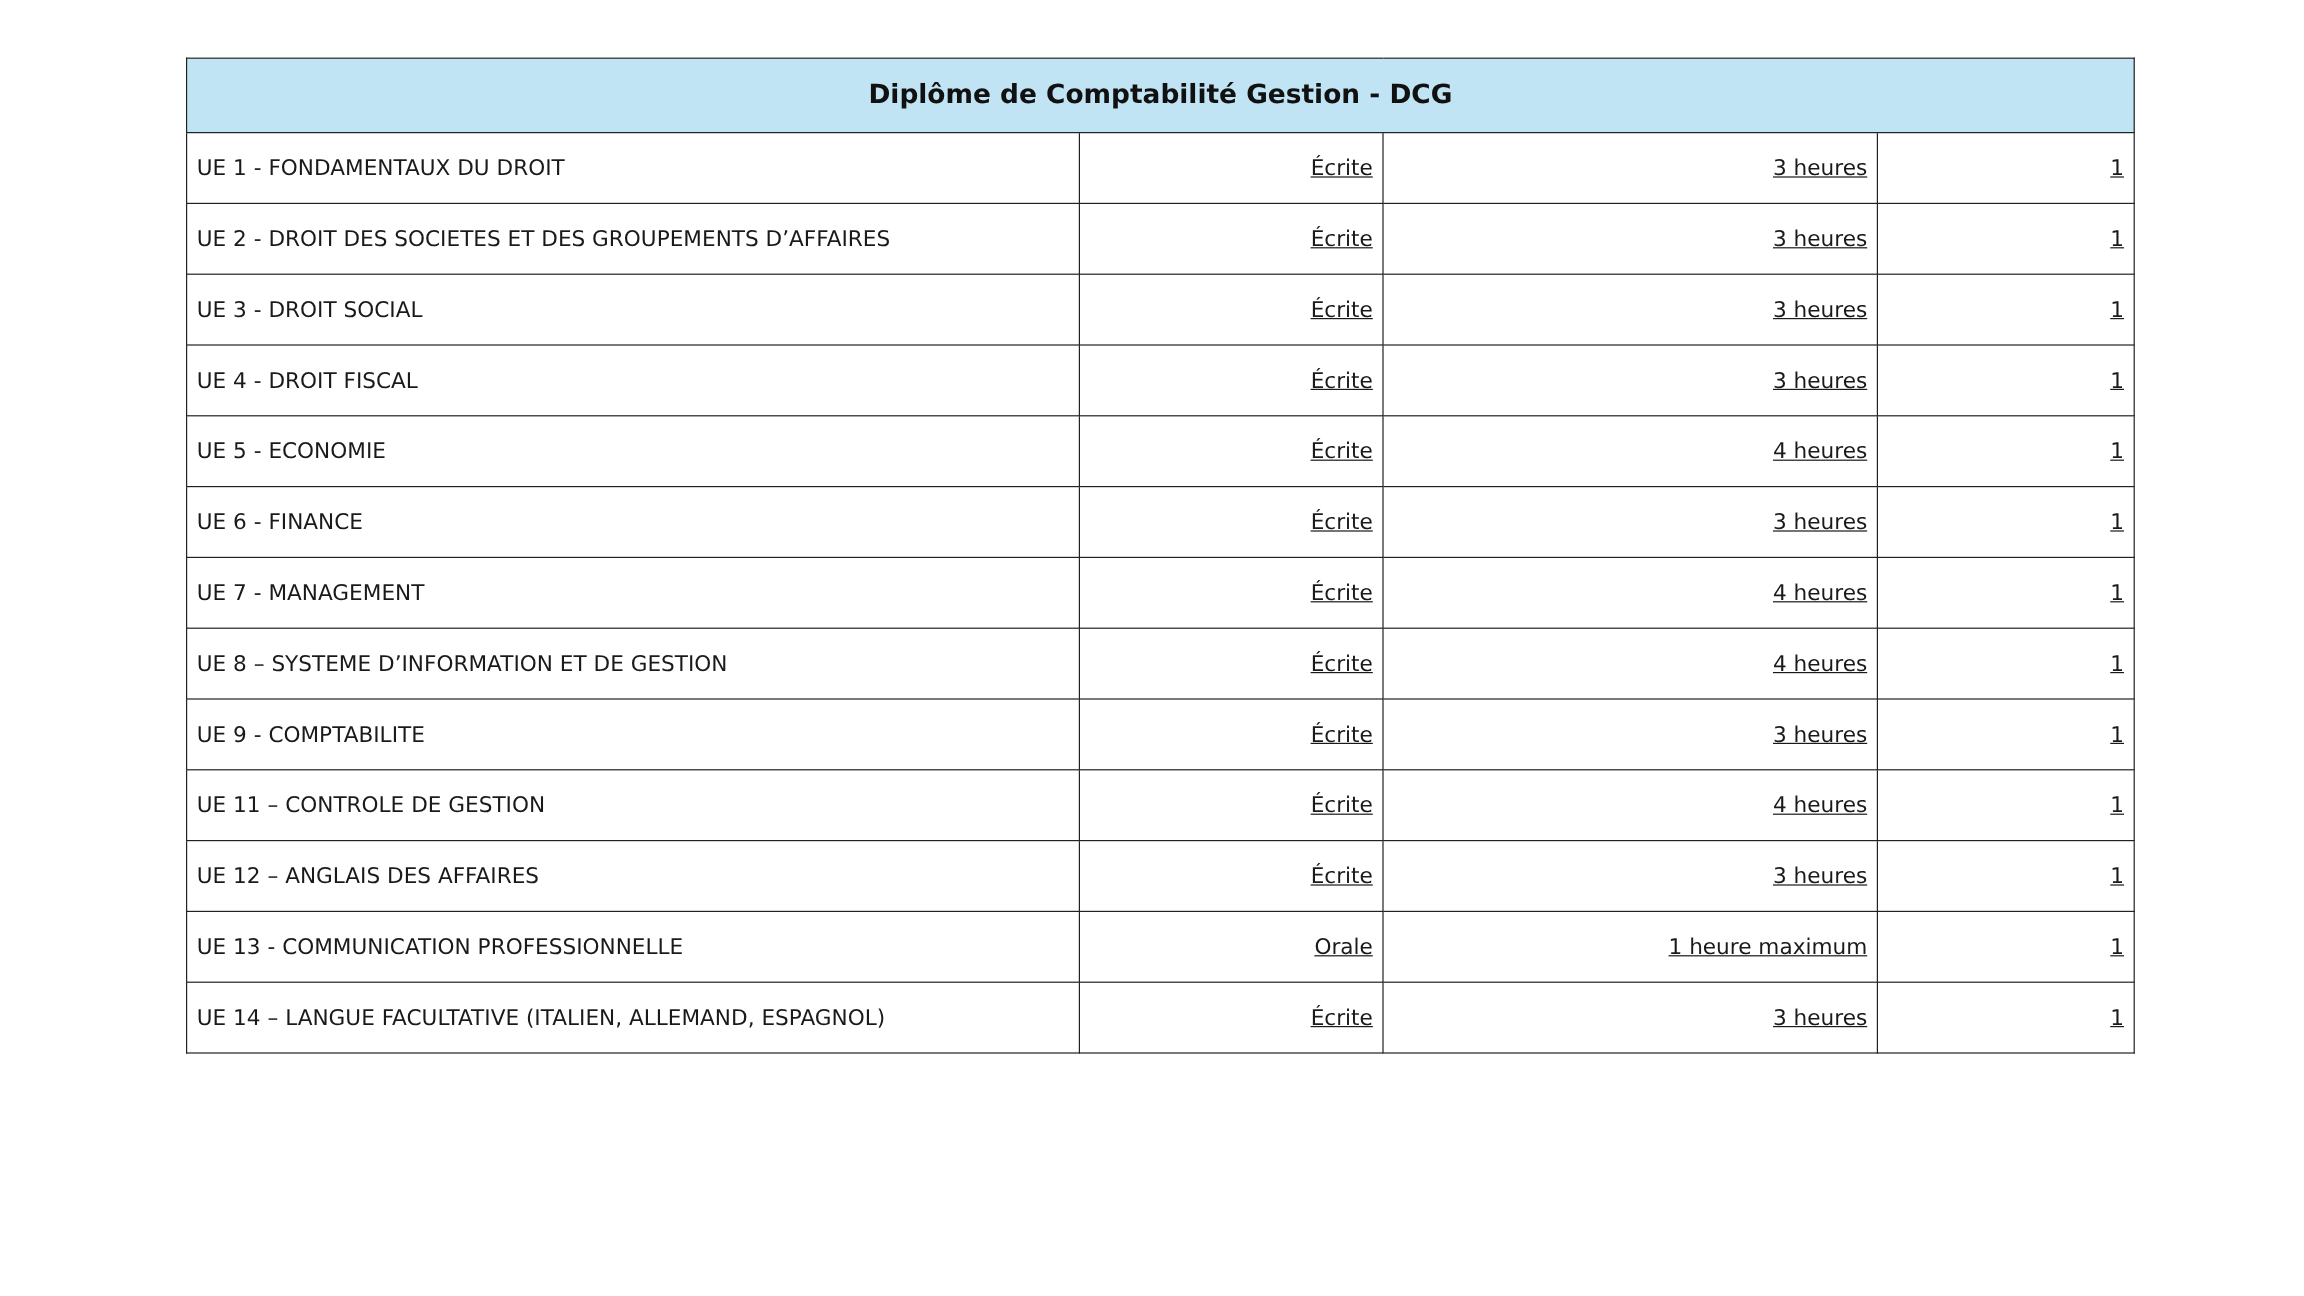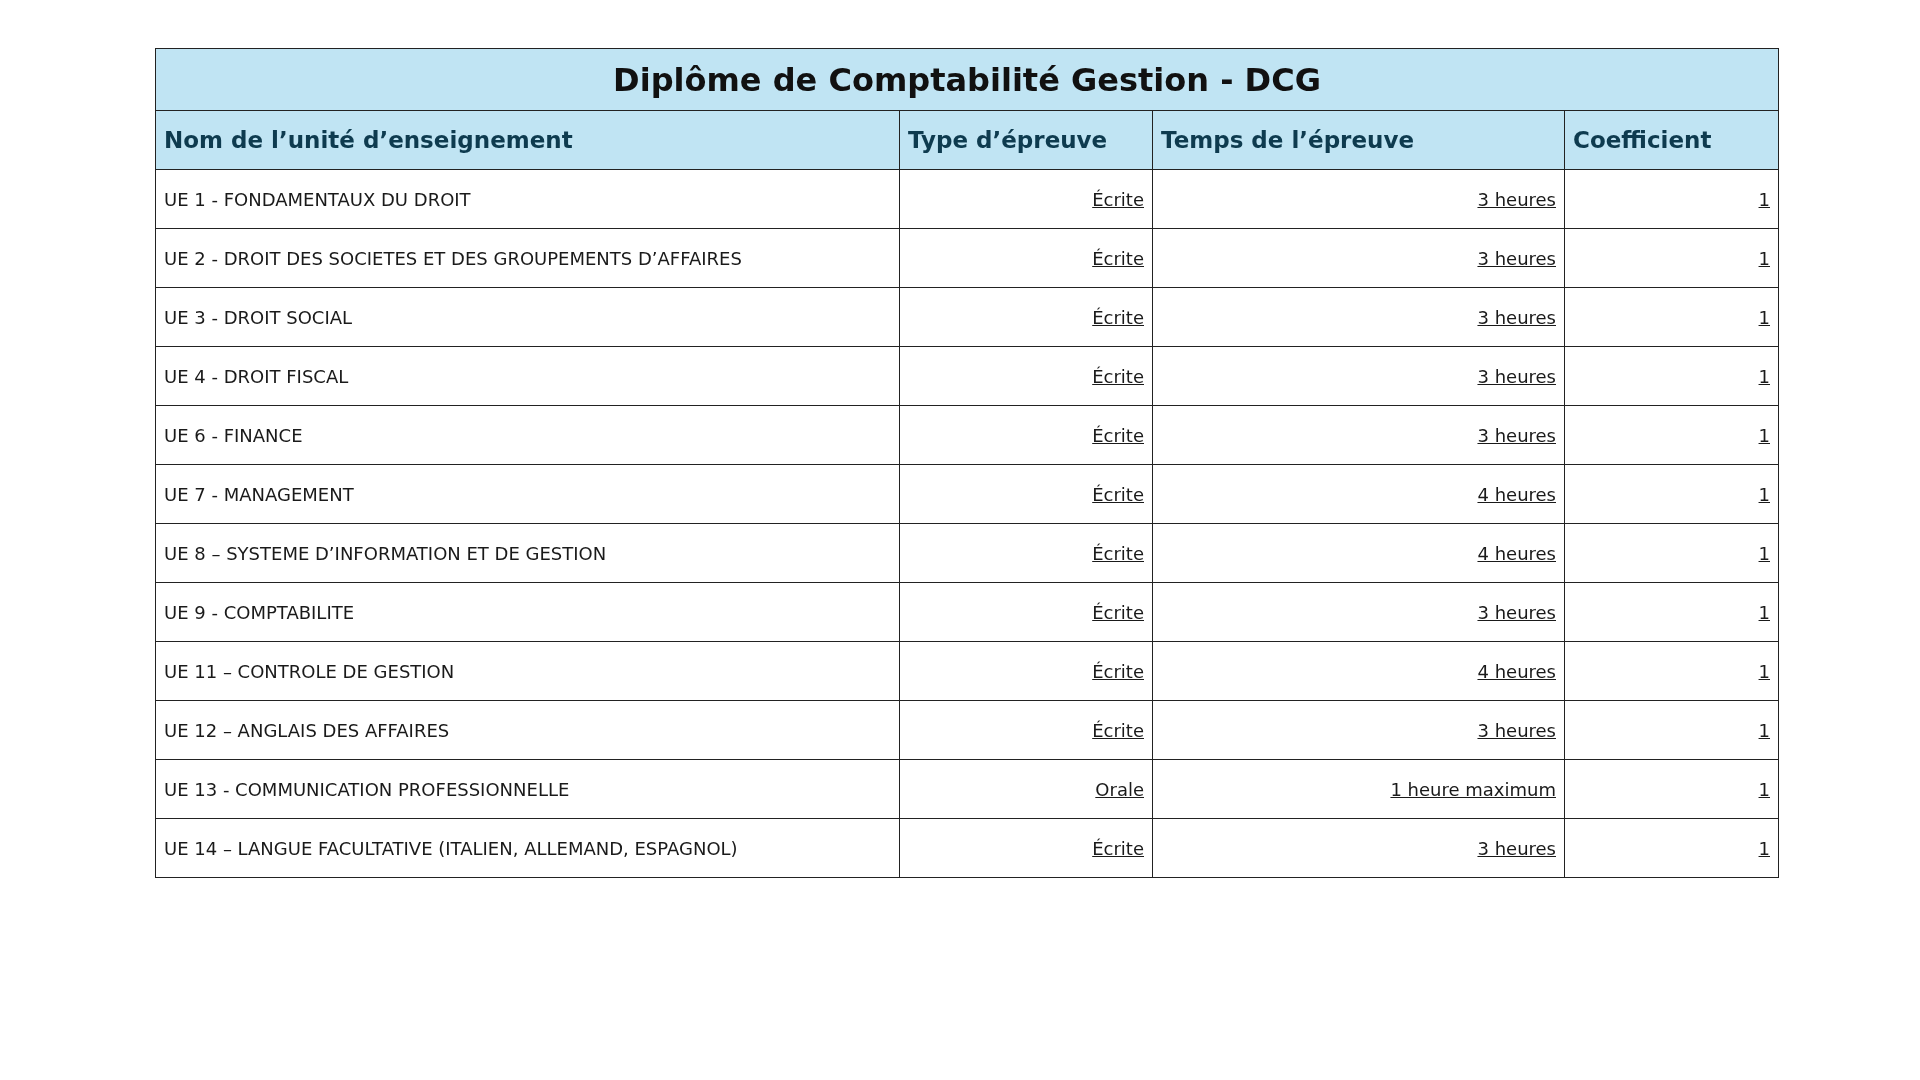--- a/index.html
+++ b/index.html
@@ -1,45 +1,39 @@
 <!DOCTYPE html>
 <html><head>
 <meta charset="utf-8">
 <style>
   html, body { margin: 0; padding: 0; background: #ffffff; }
   body { width: 1920px; height: 1080px; position: relative; overflow: hidden;
          font-family: "DejaVu Sans", "Liberation Sans", sans-serif; }
   table { position: absolute; left: 155px; top: 48px; width: 1623px;
           border-collapse: collapse; table-layout: fixed; }
   td, th { border: 1.5px solid #222; height: 59px; padding: 0 8px; box-sizing: border-box; }
-  .title-row th { background: #c0e4f3; font-size: 32px; font-weight: bold; color: #111; text-align: center; height: 62px; }
+  .title-row th { background: #c0e4f3; font-size: 22px; font-weight: bold; color: #111; text-align: center; height: 62px; }
   .head-row th { background: #c0e4f3; font-size: 23px; font-weight: bold; color: #0e3b4f; text-align: left; }
   td { font-size: 18px; color: #1a1a1a; }
   td.c { text-align: right; text-decoration: underline; }
   col.c1 { width: 744px; } col.c2 { width: 253px; } col.c3 { width: 412px; } col.c4 { width: 214px; }
 </style>
 </head>
 <body>
 
 <table>
   <colgroup>
       <col class="c1">
       <col class="c2">
       <col class="c3">
       <col class="c4">
     </colgroup>
   <thead>
     <tr class="title-row">
       <th colspan="4">Diplôme de Comptabilité Gestion - DCG</th>
-    </tr>
-    <tr class="head-row">
-      <th>Nom de l’unité d’enseignement</th>
-      <th>Type d’épreuve</th>
-      <th>Temps de l’épreuve</th>
-      <th>Coefficient</th>
     </tr>
   </thead>
   <tbody id="tbody">
       <tr>
         <td>UE 1 - FONDAMENTAUX DU DROIT</td>
         <td class="c">Écrite</td>
         <td class="c">3 heures</td>
         <td class="c">1</td>
       </tr>
       <tr>
@@ -51,20 +45,26 @@
       <tr>
         <td>UE 3 - DROIT SOCIAL</td>
         <td class="c">Écrite</td>
         <td class="c">3 heures</td>
         <td class="c">1</td>
       </tr>
       <tr>
         <td>UE 4 - DROIT FISCAL</td>
         <td class="c">Écrite</td>
         <td class="c">3 heures</td>
+        <td class="c">1</td>
+      </tr>
+      <tr>
+        <td>UE 5 - ECONOMIE</td>
+        <td class="c">Écrite</td>
+        <td class="c">4 heures</td>
         <td class="c">1</td>
       </tr>
       <tr>
         <td>UE 6 - FINANCE</td>
         <td class="c">Écrite</td>
         <td class="c">3 heures</td>
         <td class="c">1</td>
       </tr>
       <tr>
         <td>UE 7 - MANAGEMENT</td>

